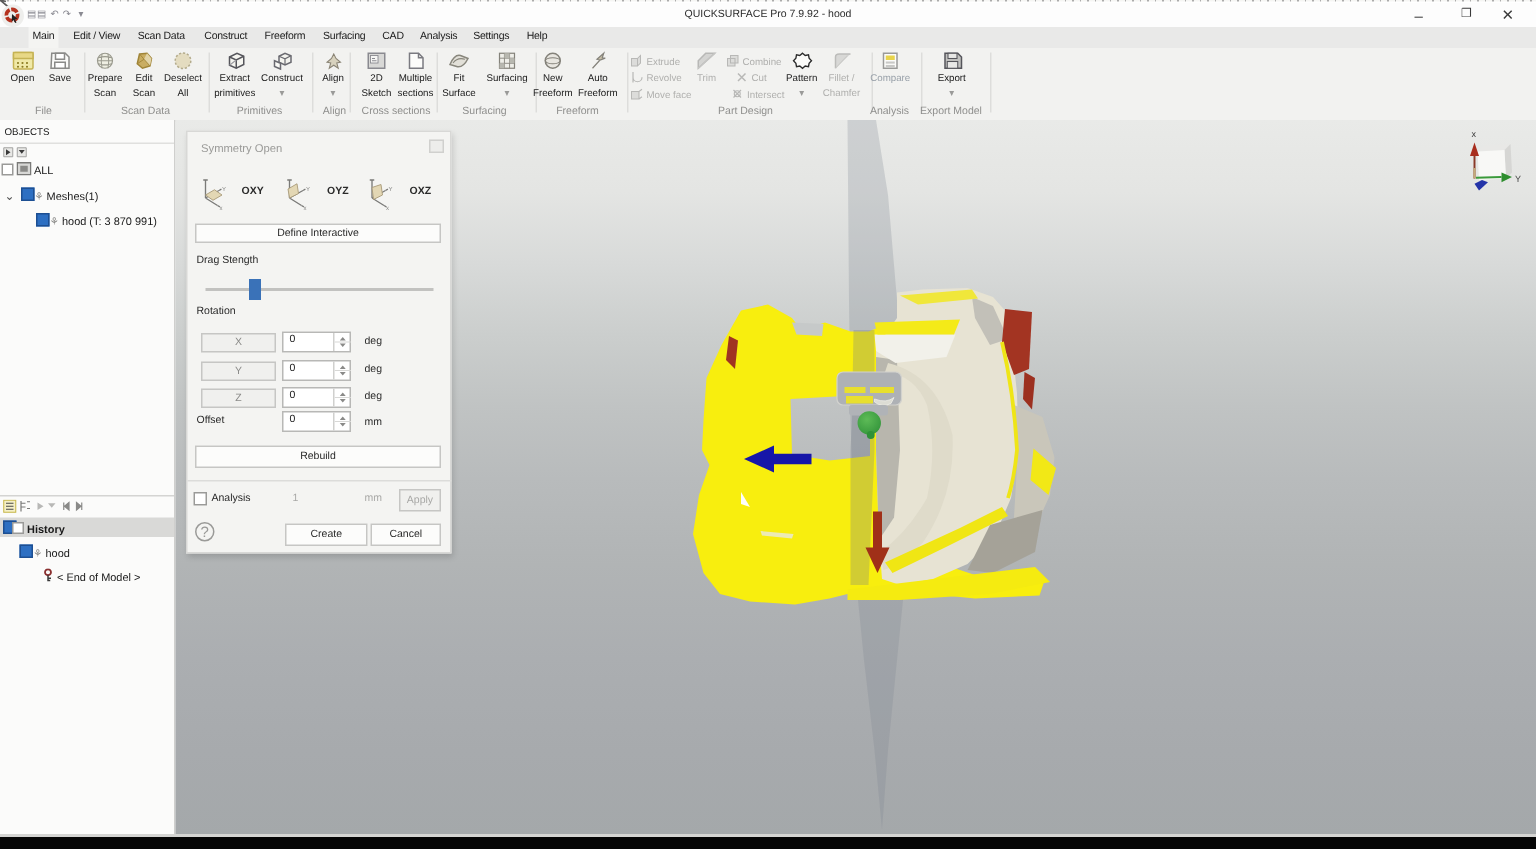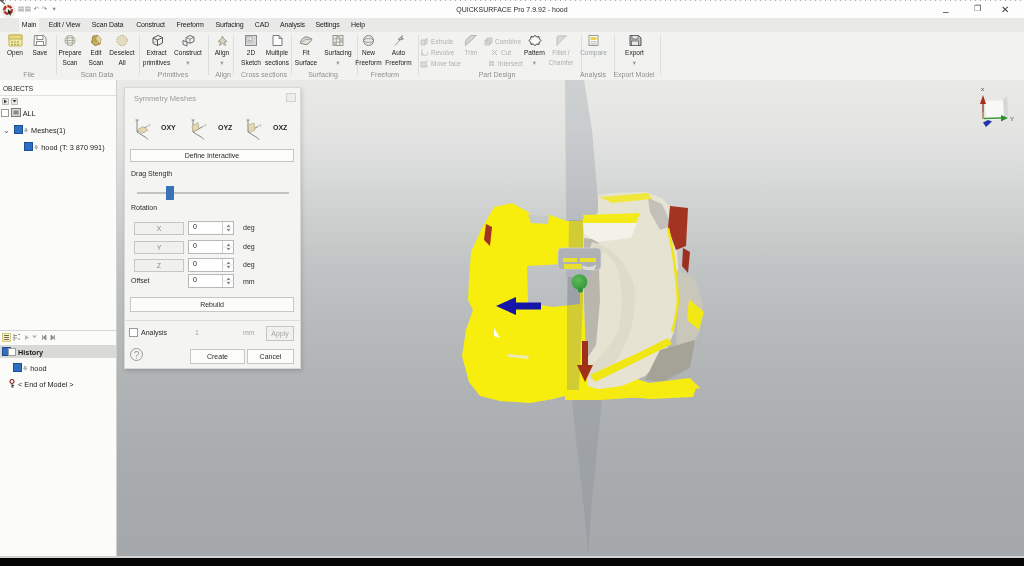--- a/index.html
+++ b/index.html
@@ -255,21 +255,21 @@
       <path d="M2 2.5 h5 M2 4.5 h5 M2 6.5 h5" stroke="#4a4a48" stroke-width="0.8"></path>
       <path d="M12 1 v7 M12 2.5 h3 M12 5 h3 M16 1.5 h2 M16 6 h2" stroke="#7a7a78" stroke-width="0.8" fill="none"></path>
       <path d="M23 2 l4 2.5 l-4 2.5 Z" fill="#b8b8b6"></path>
       <path d="M30 2.5 h5 l-2.5 3 Z" fill="#b8b8b6"></path>
       <path d="M40.5 2 v5 M44 2 l-3 2.5 l3 2.5 Z" fill="#8a8a88" stroke="#8a8a88" stroke-width="0.8"></path>
       <path d="M52.5 2 v5 M49 2 l3 2.5 l-3 2.5 Z" fill="#8a8a88" stroke="#8a8a88" stroke-width="0.8"></path>
     </svg>
     <div style="position:absolute; left:0; top:265px; width:116px; height:13px; background:#d9d9d7;"></div>
     <div class="trow" style="left:2px; top:267px; font-weight:bold;"><span class="bluebox"></span><span class="cbx" style="margin-left:-3px;"></span> History</div>
     <div class="trow" style="left:13px; top:283px;"><span class="bluebox"></span><span style="color:#8a8a88;font-size:7px;">⚘</span> hood</div>
-    <div class="trow" style="left:8px; top:299px;"><svg width="8" height="9" viewBox="0 0 8 9" style="vertical-align:-1px">
+    <div class="trow" style="left:28px; top:299px;"><svg width="8" height="9" viewBox="0 0 8 9" style="vertical-align:-1px">
           <circle cx="4" cy="2.5" r="2" fill="none" stroke="#8a3030" stroke-width="1.2"></circle>
           <path d="M4 4.5 v4 M4 6.5 h2 M4 8 h1.5" stroke="#3a3a3a" stroke-width="1"></path>
         </svg> &lt; End of Model &gt;</div>
   </div>
 
   <div id="viewport">
     <svg id="scene" width="907" height="478" viewBox="0 0 907 478">
       <defs>
         <radialGradient id="ball" cx="0.4" cy="0.35" r="0.8">
           <stop offset="0" stop-color="#5dbb57"></stop>
@@ -341,21 +341,21 @@
         <text x="864" y="11" font-size="6" fill="#3a3a3a" font-family="Liberation Sans, sans-serif">x</text>
         <line x1="867" y1="38.5" x2="884" y2="38" stroke="#3a9a3a" stroke-width="1.4"></line>
         <polygon points="884,35 884,41.5 891,38" fill="#2e8e2e"></polygon>
         <text x="893" y="41" font-size="6" fill="#4a4a4a" font-family="Liberation Sans, sans-serif">Y</text>
         <polygon points="875,41.5 869,47 866,42.5 871,40" fill="#2434a8"></polygon>
       </g>
     </svg>
   </div>
 
   <div id="dlg">
-    <div class="dtitle">Symmetry Meshes</div>
+    <div class="dtitle">Symmetry Open</div>
     <div class="dclose"></div>
 
     <svg style="position:absolute;left:8px;top:29px" width="18" height="23" viewBox="0 0 18 23">
       <path d="M4,15 L4,3 M2.5,3 h3 M4,15 L13,10 M4,15 L12,20" stroke="#7a7a78" stroke-width="0.9" fill="none"></path>
       <polygon points="4,13 10,9.5 15,13 9,16.5" fill="#e3d7b4" stroke="#a89a78" stroke-width="0.6"></polygon>
       <path d="M13,10 l1.6,-0.9 M12,20 l1.6,0.9" stroke="#7a7a78" stroke-width="0.9"></path>
       <text x="15" y="10" font-size="4" fill="#8a8a88">Y</text>
         <text x="13.4" y="23" font-size="4" fill="#8a8a88">x</text>
     </svg>
     <div class="axbtn" style="left:36px; top:36px;">OXY</div>

